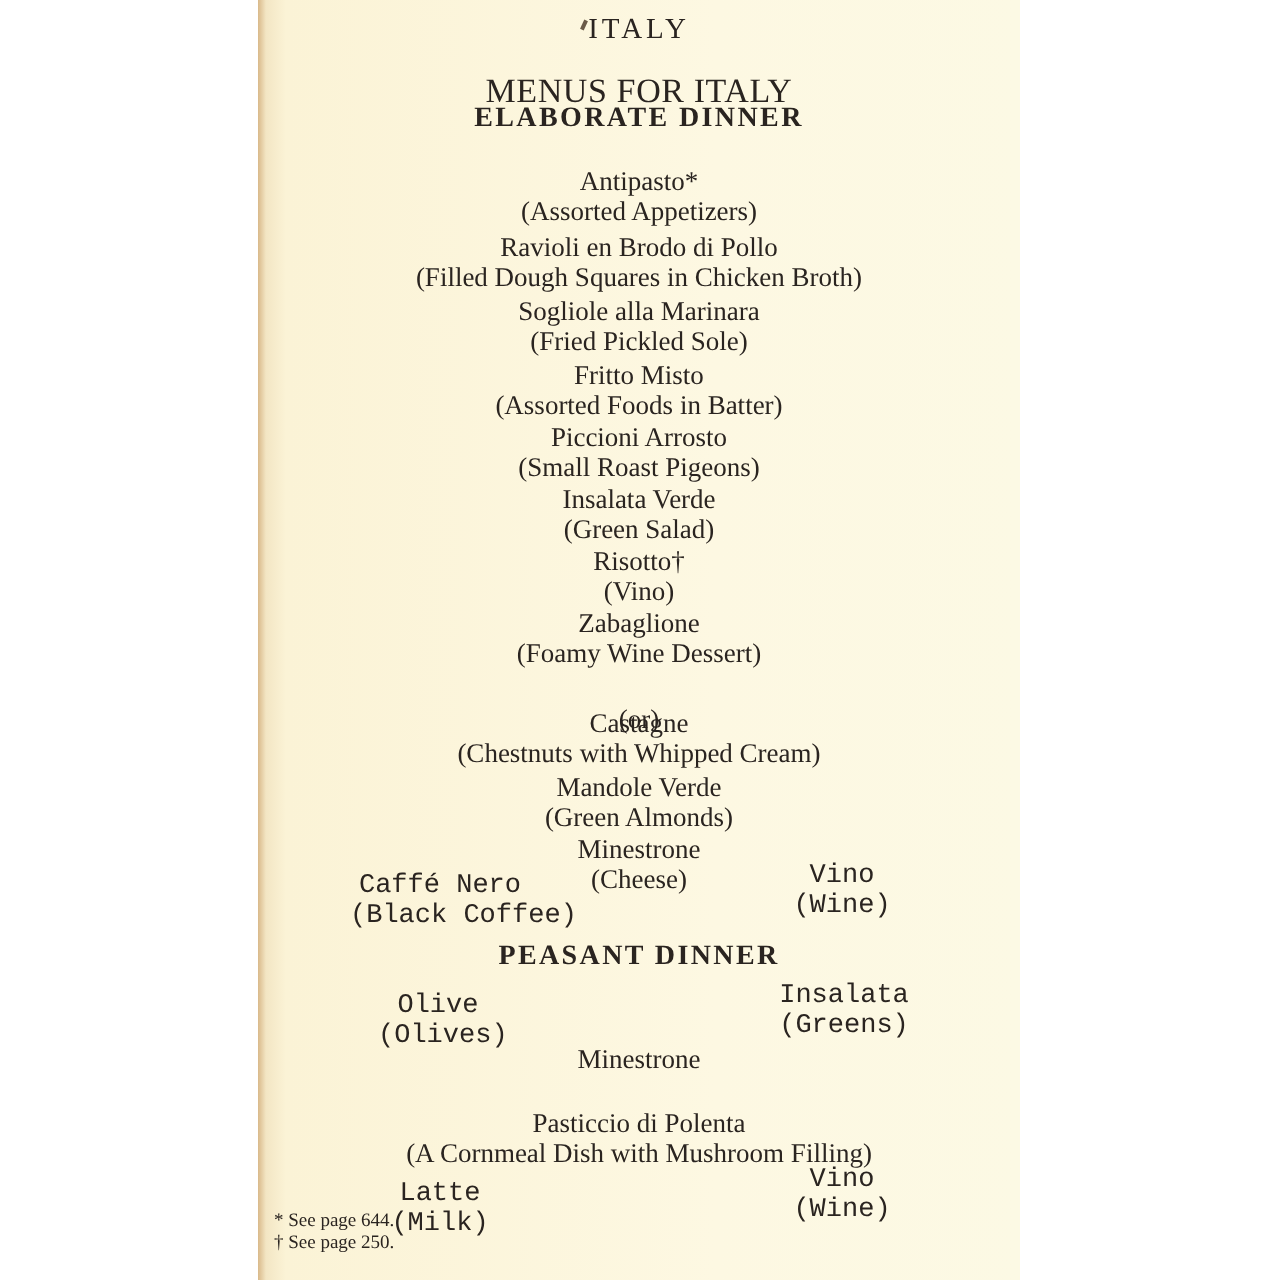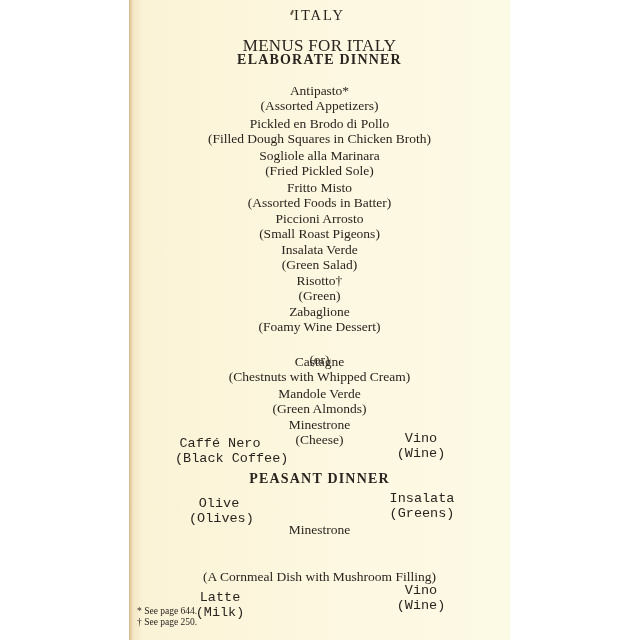--- a/index.html
+++ b/index.html
@@ -25,37 +25,37 @@
 <div class="page">
   <div class="mark"></div>
   <div class="line running-head">ITALY</div>
   <div class="line title">MENUS FOR ITALY</div>
 
   <div class="line section-head" style="top:52px">ELABORATE DINNER</div>
 
   <div class="line item" style="top:98px">(Assorted Appetizers)</div>
   <div class="line item" style="top:83px">Antipasto*</div>
 
-  <div class="line item" style="top:116px">Pickled en Brodo di Pollo</div>
+  <div class="line item" style="top:116px">Ravioli en Brodo di Pollo</div>
   <div class="line item" style="top:131px">(Filled Dough Squares in Chicken Broth)</div>
 
   <div class="line item" style="top:148px">Sogliole alla Marinara</div>
   <div class="line item" style="top:163px">(Fried Pickled Sole)</div>
 
   <div class="line item" style="top:180px">Fritto Misto</div>
   <div class="line item" style="top:195px">(Assorted Foods in Batter)</div>
 
   <div class="line item" style="top:211px">Piccioni Arrosto</div>
   <div class="line item" style="top:226px">(Small Roast Pigeons)</div>
 
   <div class="line item" style="top:242px">Insalata Verde</div>
   <div class="line item" style="top:257px">(Green Salad)</div>
 
   <div class="line item" style="top:273px">Risotto†</div>
-  <div class="line item" style="top:288px">(Green)</div>
+  <div class="line item" style="top:288px">(Vino)</div>
 
   <div class="line item" style="top:304px">Zabaglione</div>
   <div class="line item" style="top:319px">(Foamy Wine Dessert)</div>
 
   <div class="line item" style="top:352px">(or)</div>
 
   <div class="line item" style="top:354px">Castagne</div>
   <div class="line item" style="top:369px">(Chestnuts with Whipped Cream)</div>
 
   <div class="line item" style="top:386px">Mandole Verde</div>
@@ -79,20 +79,21 @@
     <div>Olive</div>
     <div>(Olives)</div>
   </div>
   <div class="col" style="left:258px; top:491px; width:70px">
     <div>Insalata</div>
     <div>(Greens)</div>
   </div>
 
   <div class="line item" style="top:522px">Minestrone</div>
 
+  <div class="line item" style="top:554px">Pasticcio di Polenta</div>
   <div class="line item" style="top:569px">(A Cornmeal Dish with Mushroom Filling)</div>
 
   <div class="col" style="left:66px; top:590px; width:50px">
     <div>Latte</div>
     <div>(Milk)</div>
   </div>
   <div class="col" style="left:262px; top:583px; width:60px">
     <div>Vino</div>
     <div>(Wine)</div>
   </div>

